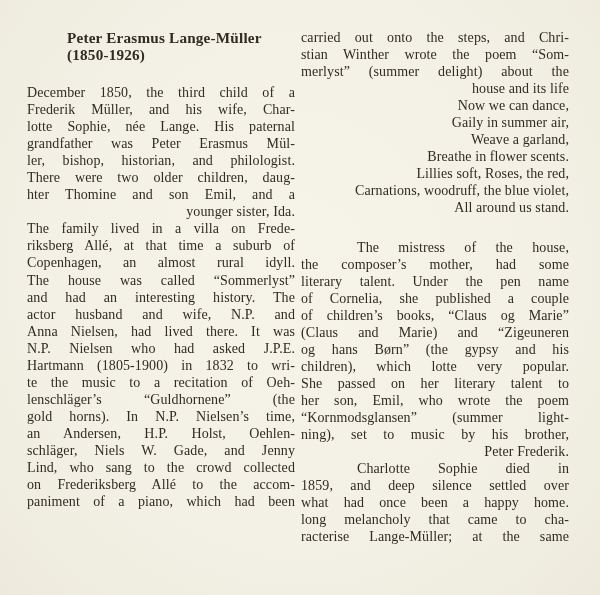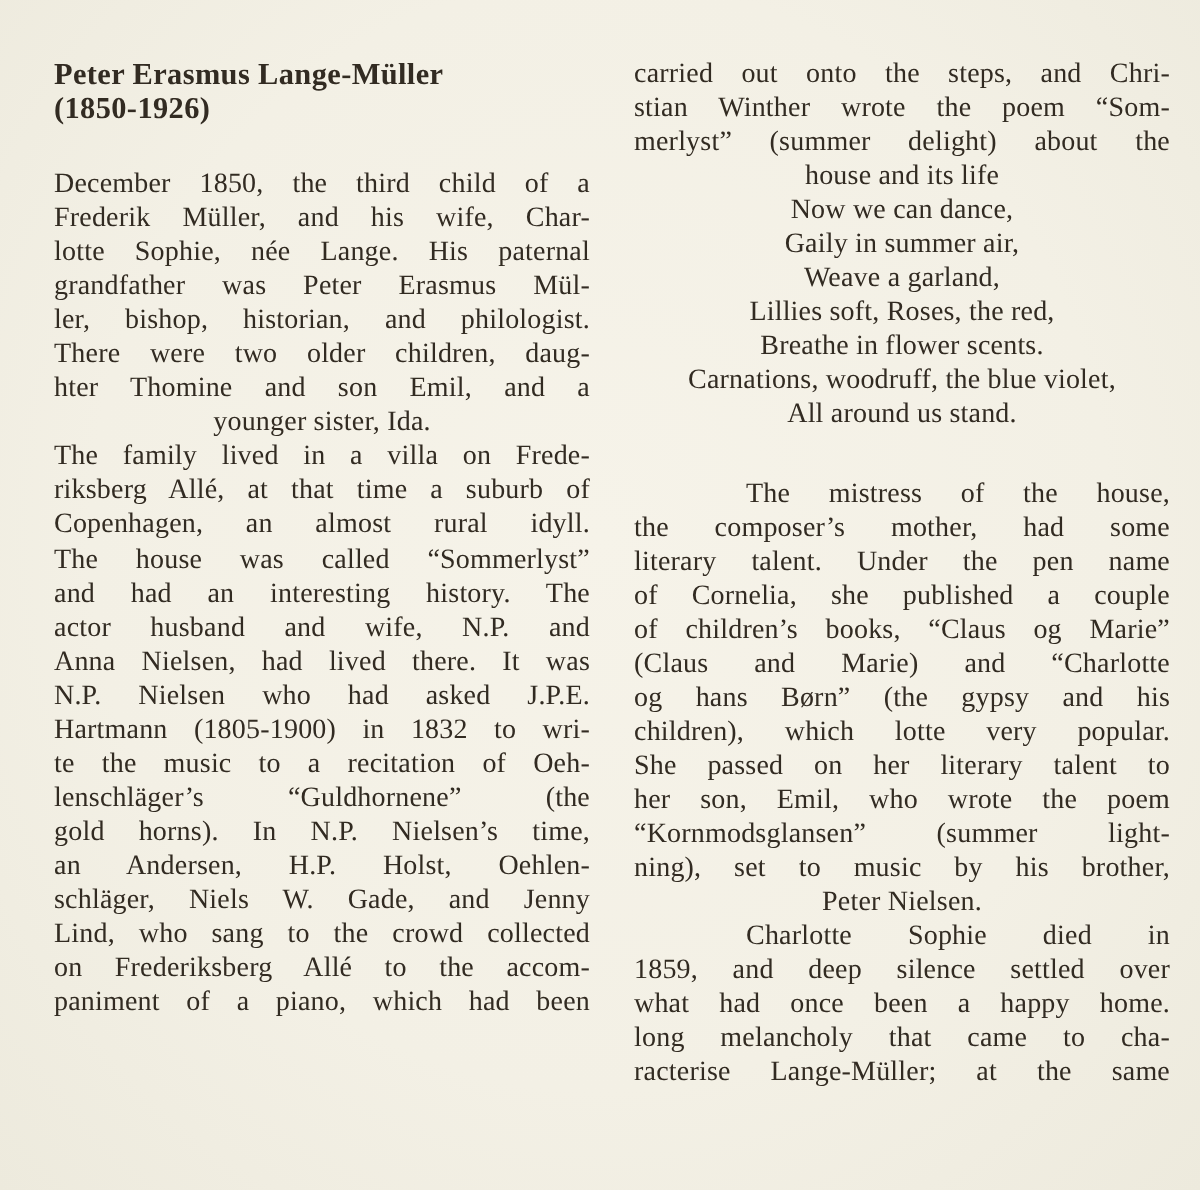--- a/index.html
+++ b/index.html
@@ -15,35 +15,35 @@
   }
   .page {
     position: absolute;
     inset: 0;
   }
   .col {
     position: absolute;
     top: 29px;
   }
   .col-left  { left: 27px;  width: 268px; }
-  .col-right { left: 317px; width: 268px; }
+  .col-right { left: 301px; width: 268px; }
   .heading {
     font-weight: bold;
     font-size: 15.2px;
     line-height: 17px;
     letter-spacing: 0.2px;
     margin-bottom: 21px;
   }
-  .heading div { height: 17px; }
+  .heading div { height: 17px; margin-left: 40px; }
   .line {
     font-size: 14px;
     line-height: 17.05px;
     height: 17.05px;
     overflow: hidden;
-    text-align: center;
+    text-align: right;
     letter-spacing: 0.1px;
   }
   .line.jl {
     text-align: justify;
     text-align-last: justify;
   }
   .line.ind { padding-left: 56px; }
   .blank-line { height: 22px; }
 </style>
 </head>
@@ -87,38 +87,38 @@
 
   <div class="col col-right">
     <div>
         <div class="line jl">carried out onto the steps, and Chri-</div>
         <div class="line jl">stian Winther wrote the poem “Som-</div>
         <div class="line jl">merlyst” (summer delight) about the</div>
         <div class="line">house and its life</div>
         <div class="line">Now we can dance,</div>
         <div class="line">Gaily in summer air,</div>
         <div class="line">Weave a garland,</div>
+        <div class="line">Breathe in flower scents.</div>
         <div class="line">Lillies soft, Roses, the red,</div>
-        <div class="line">Breathe in flower scents.</div>
         <div class="line">Carnations, woodruff, the blue violet,</div>
         <div class="line">All around us stand.</div>
         <div class="blank-line"></div>
         <div class="line jl ind">The mistress of the house,</div>
         <div class="line jl">the composer’s mother, had some</div>
         <div class="line jl">literary talent. Under the pen name</div>
         <div class="line jl">of Cornelia, she published a couple</div>
         <div class="line jl">of children’s books, “Claus og Marie”</div>
-        <div class="line jl">(Claus and Marie) and “Charlotte</div>
+        <div class="line jl">(Claus and Marie) and “Zigeuneren</div>
         <div class="line jl">og hans Børn” (the gypsy and his</div>
         <div class="line jl">children), which lotte very popular.</div>
         <div class="line jl">She passed on her literary talent to</div>
         <div class="line jl">her son, Emil, who wrote the poem</div>
         <div class="line jl">“Kornmodsglansen” (summer light-</div>
         <div class="line jl">ning), set to music by his brother,</div>
-        <div class="line">Peter Nielsen.</div>
+        <div class="line">Peter Frederik.</div>
         <div class="line jl ind">Charlotte Sophie died in</div>
         <div class="line jl">1859, and deep silence settled over</div>
         <div class="line jl">what had once been a happy home.</div>
         <div class="line jl">long melancholy that came to cha-</div>
         <div class="line jl">racterise Lange-Müller; at the same</div>
       </div>
   </div>
 
 </div>
 

